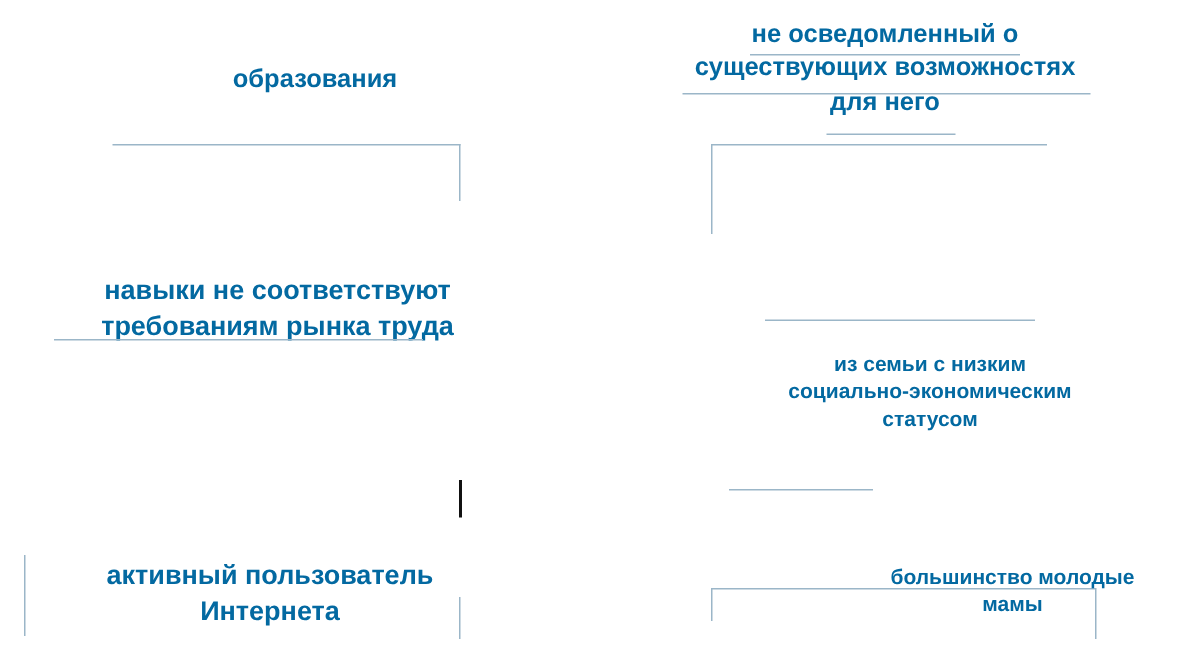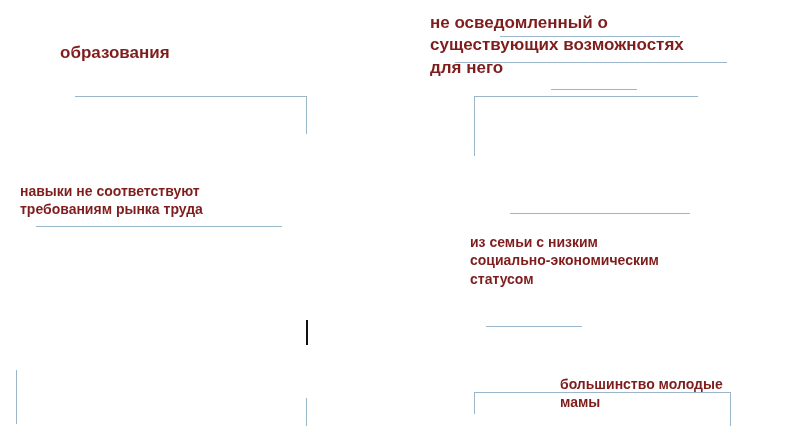--- a/index.html
+++ b/index.html
@@ -14,30 +14,31 @@
     color: #1a1a1a;
     overflow: hidden;
   }
   #canvas {
     position: relative;
     width: 800px;
     height: 435px;
   }
   .node {
     position: absolute;
+    text-align: center;
     font-weight: bold;
-    color: #7f1d1d;
+    color: #0369a1;
     line-height: 1.32;
     white-space: pre-line;
   }
   .n-heading {
     font-size: 17px;
   }
   .n-sub {
-    font-size: 14px;
+    font-size: 18px;
   }
   .n-small {
     font-size: 14px;
   }
   .rule {
     position: absolute;
     background: #9bb6c8;
     height: 1px;
   }
   .vrule {
@@ -86,20 +87,22 @@
   <div class="rule" id="left-box1-top"></div>
   <div class="vrule" id="left-box1-right"></div>
 
   <div class="node n-sub" id="left-node-skills">навыки не соответствуют
 требованиям рынка труда</div>
   <div class="rule" id="left-node-skills-rule"></div>
 
   <div class="tick" id="left-tick"></div>
 
   <div class="vrule" id="left-box2-left"></div>
+  <div class="node n-sub" id="left-node-internet">активный пользователь
+Интернета</div>
   <div class="vrule" id="left-box2-right"></div>
 
   <div class="node n-heading" id="right-title">не осведомленный о
 существующих возможностях
 для него</div>
   <div class="rule" id="right-title-rule1"></div>
   <div class="rule" id="right-title-rule2"></div>
   <div class="rule" id="right-title-rule3"></div>
 
   <div class="rule" id="right-box-top"></div>

